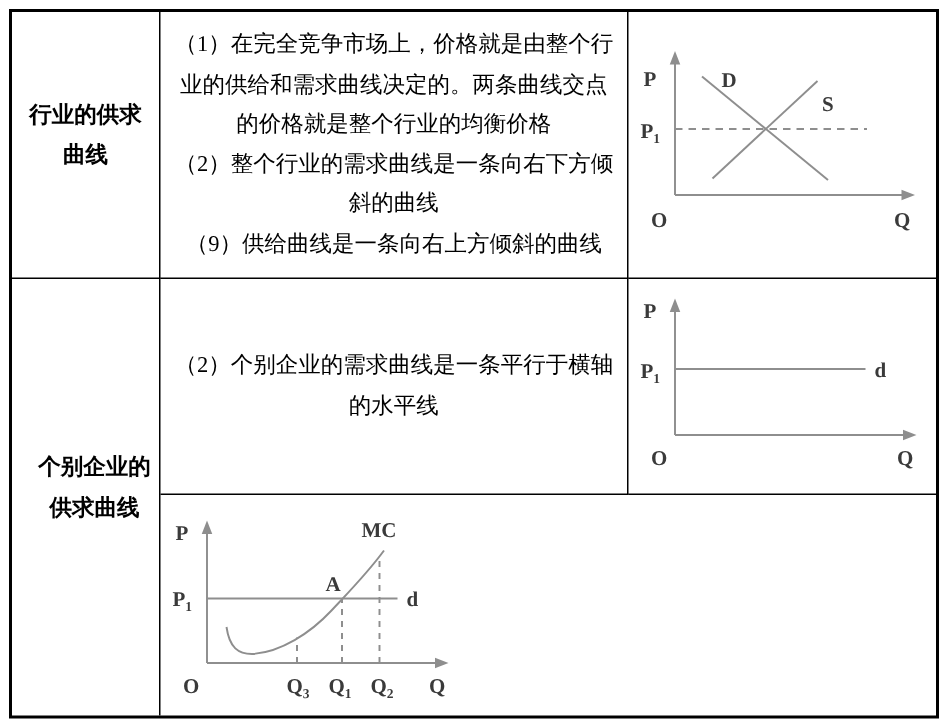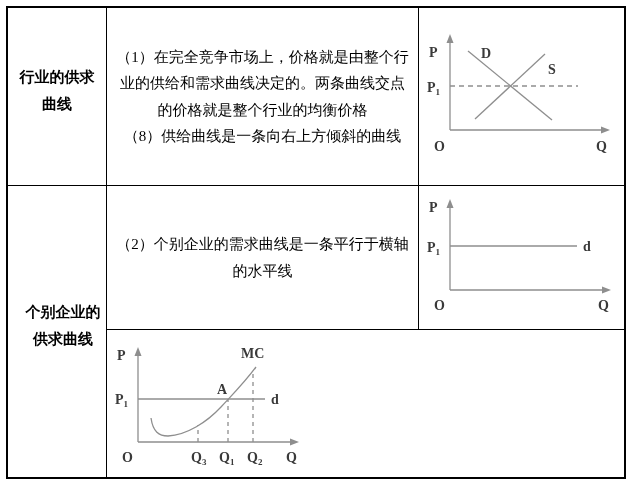--- a/index.html
+++ b/index.html
@@ -36,21 +36,22 @@
 <body>
 
 <div class="tbl">
 
   <div class="c hdr">
     <span>行业的供求曲线</span>
   </div>
 
   <div class="c txt">
     <p>（1）在完全竞争市场上，价格就是由整个行业的供给和需求曲线决定的。两条曲线交点的价格就是整个行业的均衡价格</p>
-    <p>（8）供给曲线是一条向右上方倾斜的曲线</p>
+    <p>（2）整个行业的需求曲线是一条向右下方倾斜的曲线</p>
+    <p>（9）供给曲线是一条向右上方倾斜的曲线</p>
   </div>
 
   <div class="c fig nr">
     <svg width="206" height="177" viewBox="0 0 206 177">
       <line class="ax" x1="31" y1="122" x2="31" y2="33"></line>
       <polygon class="ah" points="27.5,35 31,26 34.5,35"></polygon>
       <line class="ax" x1="31" y1="122" x2="183" y2="122"></line>
       <polygon class="ah" points="182,118.5 191,122 182,125.5"></polygon>
       <line class="ax dash" x1="31" y1="78" x2="159" y2="78"></line>
       <line class="ax" x1="49" y1="43" x2="133" y2="112"></line>

